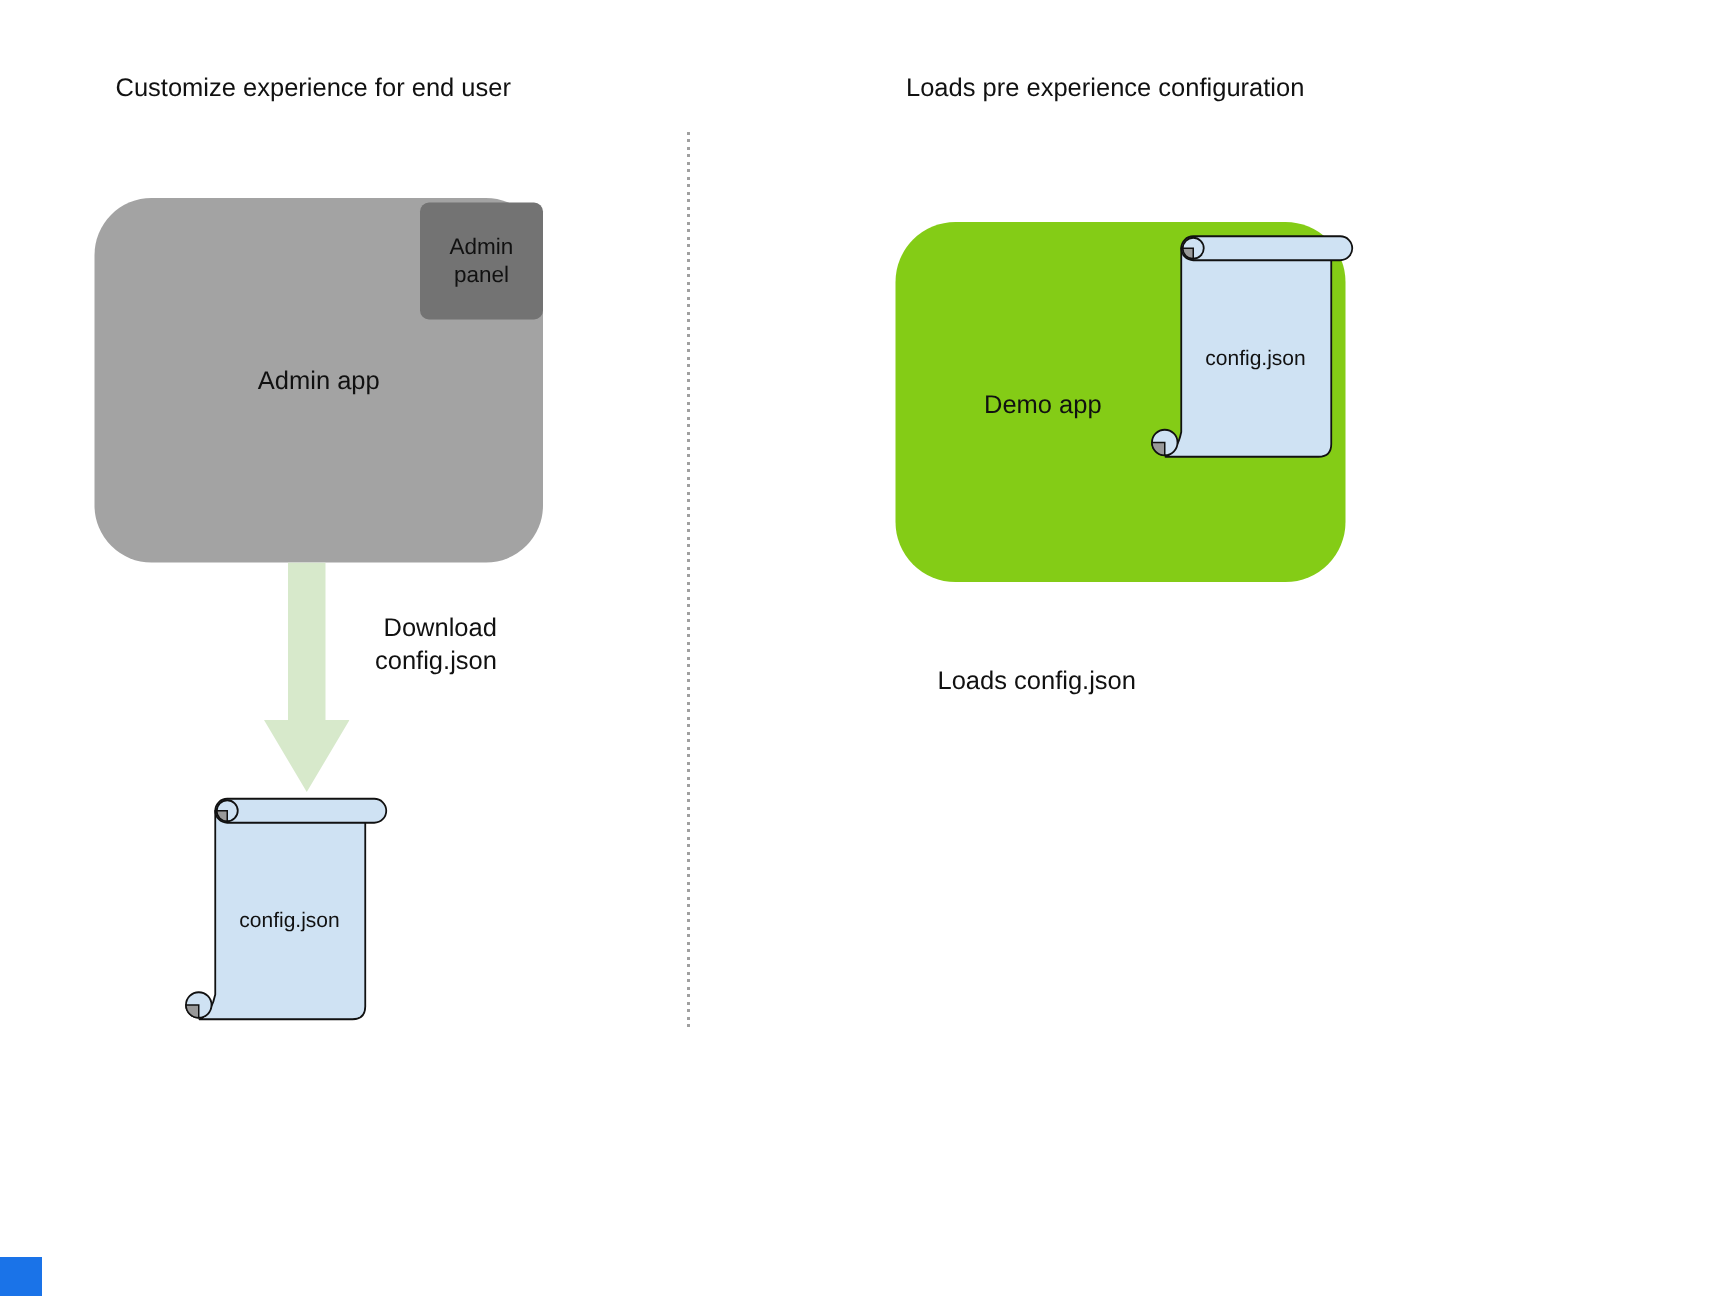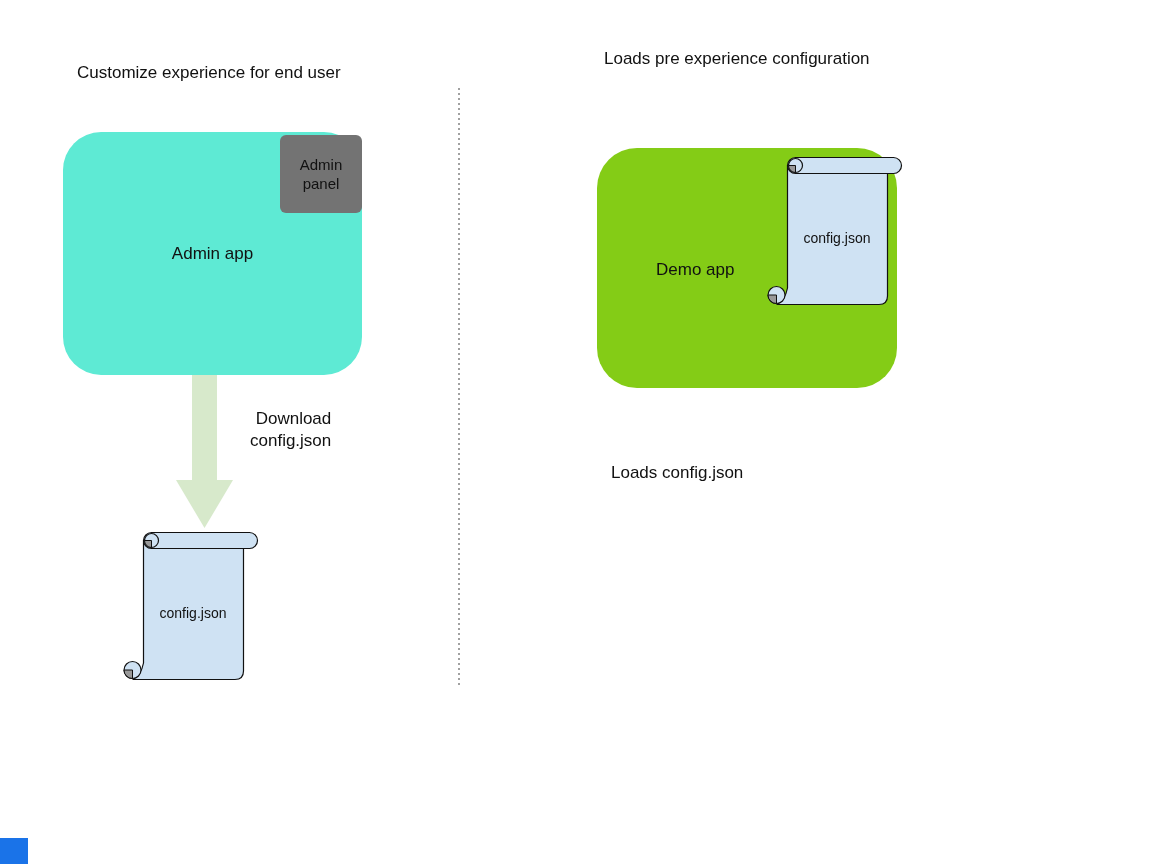--- a/index.html
+++ b/index.html
@@ -7,21 +7,21 @@
     width:1152px;height:864px;position:relative;background:#ffffff;
     font-family:"Liberation Sans",sans-serif;color:#111111;overflow:hidden;
   }
   .abs{position:absolute;}
   .title{font-size:17px;line-height:20px;color:#111111;}
   .caption{font-size:17px;line-height:20px;color:#111111;}
   .preline{white-space:pre-line;}
 
   .admin-box{
     left:63px;top:132px;width:299px;height:243px;
-    background:#5eead4;border-radius:38px;
+    background:#a3a3a3;border-radius:38px;
     display:flex;align-items:center;justify-content:center;
   }
   .admin-box-label{font-size:17px;color:#111111;}
 
   .admin-panel{
     left:280px;top:135px;width:82px;height:78px;
     background:#737373;border-radius:6px;
     display:flex;align-items:center;justify-content:center;text-align:center;
   }
   .admin-panel-label{font-size:15px;line-height:19px;width:64px;color:#111111;}
@@ -46,21 +46,21 @@
 
   .corner-square{left:0;top:838px;width:28px;height:26px;background:#1a73e8;}
 
   svg text{
     font-family:"Liberation Sans",sans-serif;font-size:14px;fill:#111111;
   }
 </style>
 </head>
 <body>
 
-<div class="abs title" style="left:77px;top:63px;">Customize experience for end user</div>
+<div class="abs title" style="left:77px;top:49px;">Customize experience for end user</div>
 
 <div class="abs admin-box">
   <span class="admin-box-label">Admin app</span>
 </div>
 
 <div class="abs admin-panel">
   <span class="admin-panel-label">Admin panel</span>
 </div>
 
 <svg class="abs down-arrow" width="57" height="155" viewBox="0 0 57 155">
@@ -91,15 +91,15 @@
 <svg class="abs scroll-right" width="137" height="152" viewBox="0 0 137 152">
   <path d="M21.5,9.5 H121.5 V140 Q121.5,148.5 113,148.5 H11 Q19,144.5 21.5,132 Z" fill="#cfe2f3" stroke="#111111" stroke-width="1.2" stroke-linejoin="round"></path>
   <circle cx="10.5" cy="139" r="8.5" fill="#cfe2f3" stroke="#111111" stroke-width="1.2"></circle>
   <path d="M10.5,139 L2,139 A8.5,8.5 0 0 0 10.5,147.5 Z" fill="#999999" stroke="#111111" stroke-width="1"></path>
   <rect x="21.5" y="1.5" width="114" height="16" rx="8" fill="#cfe2f3" stroke="#111111" stroke-width="1.2"></rect>
   <circle cx="29.5" cy="9.5" r="7" fill="#cfe2f3" stroke="#111111" stroke-width="1.2"></circle>
   <path d="M29.5,9.5 L22.5,9.5 A7,7 0 0 0 29.5,16.5 Z" fill="#999999" stroke="#111111" stroke-width="1"></path>
   <text x="71" y="87" text-anchor="middle">config.json</text>
 </svg>
 
-<div class="abs caption" style="left:611px;top:444px;margin-top:19px;">Loads config.json</div>
+<div class="abs caption" style="left:625px;top:444px;">Loads config.json</div>
 
 <div class="abs corner-square"></div>
 
 </body></html>

